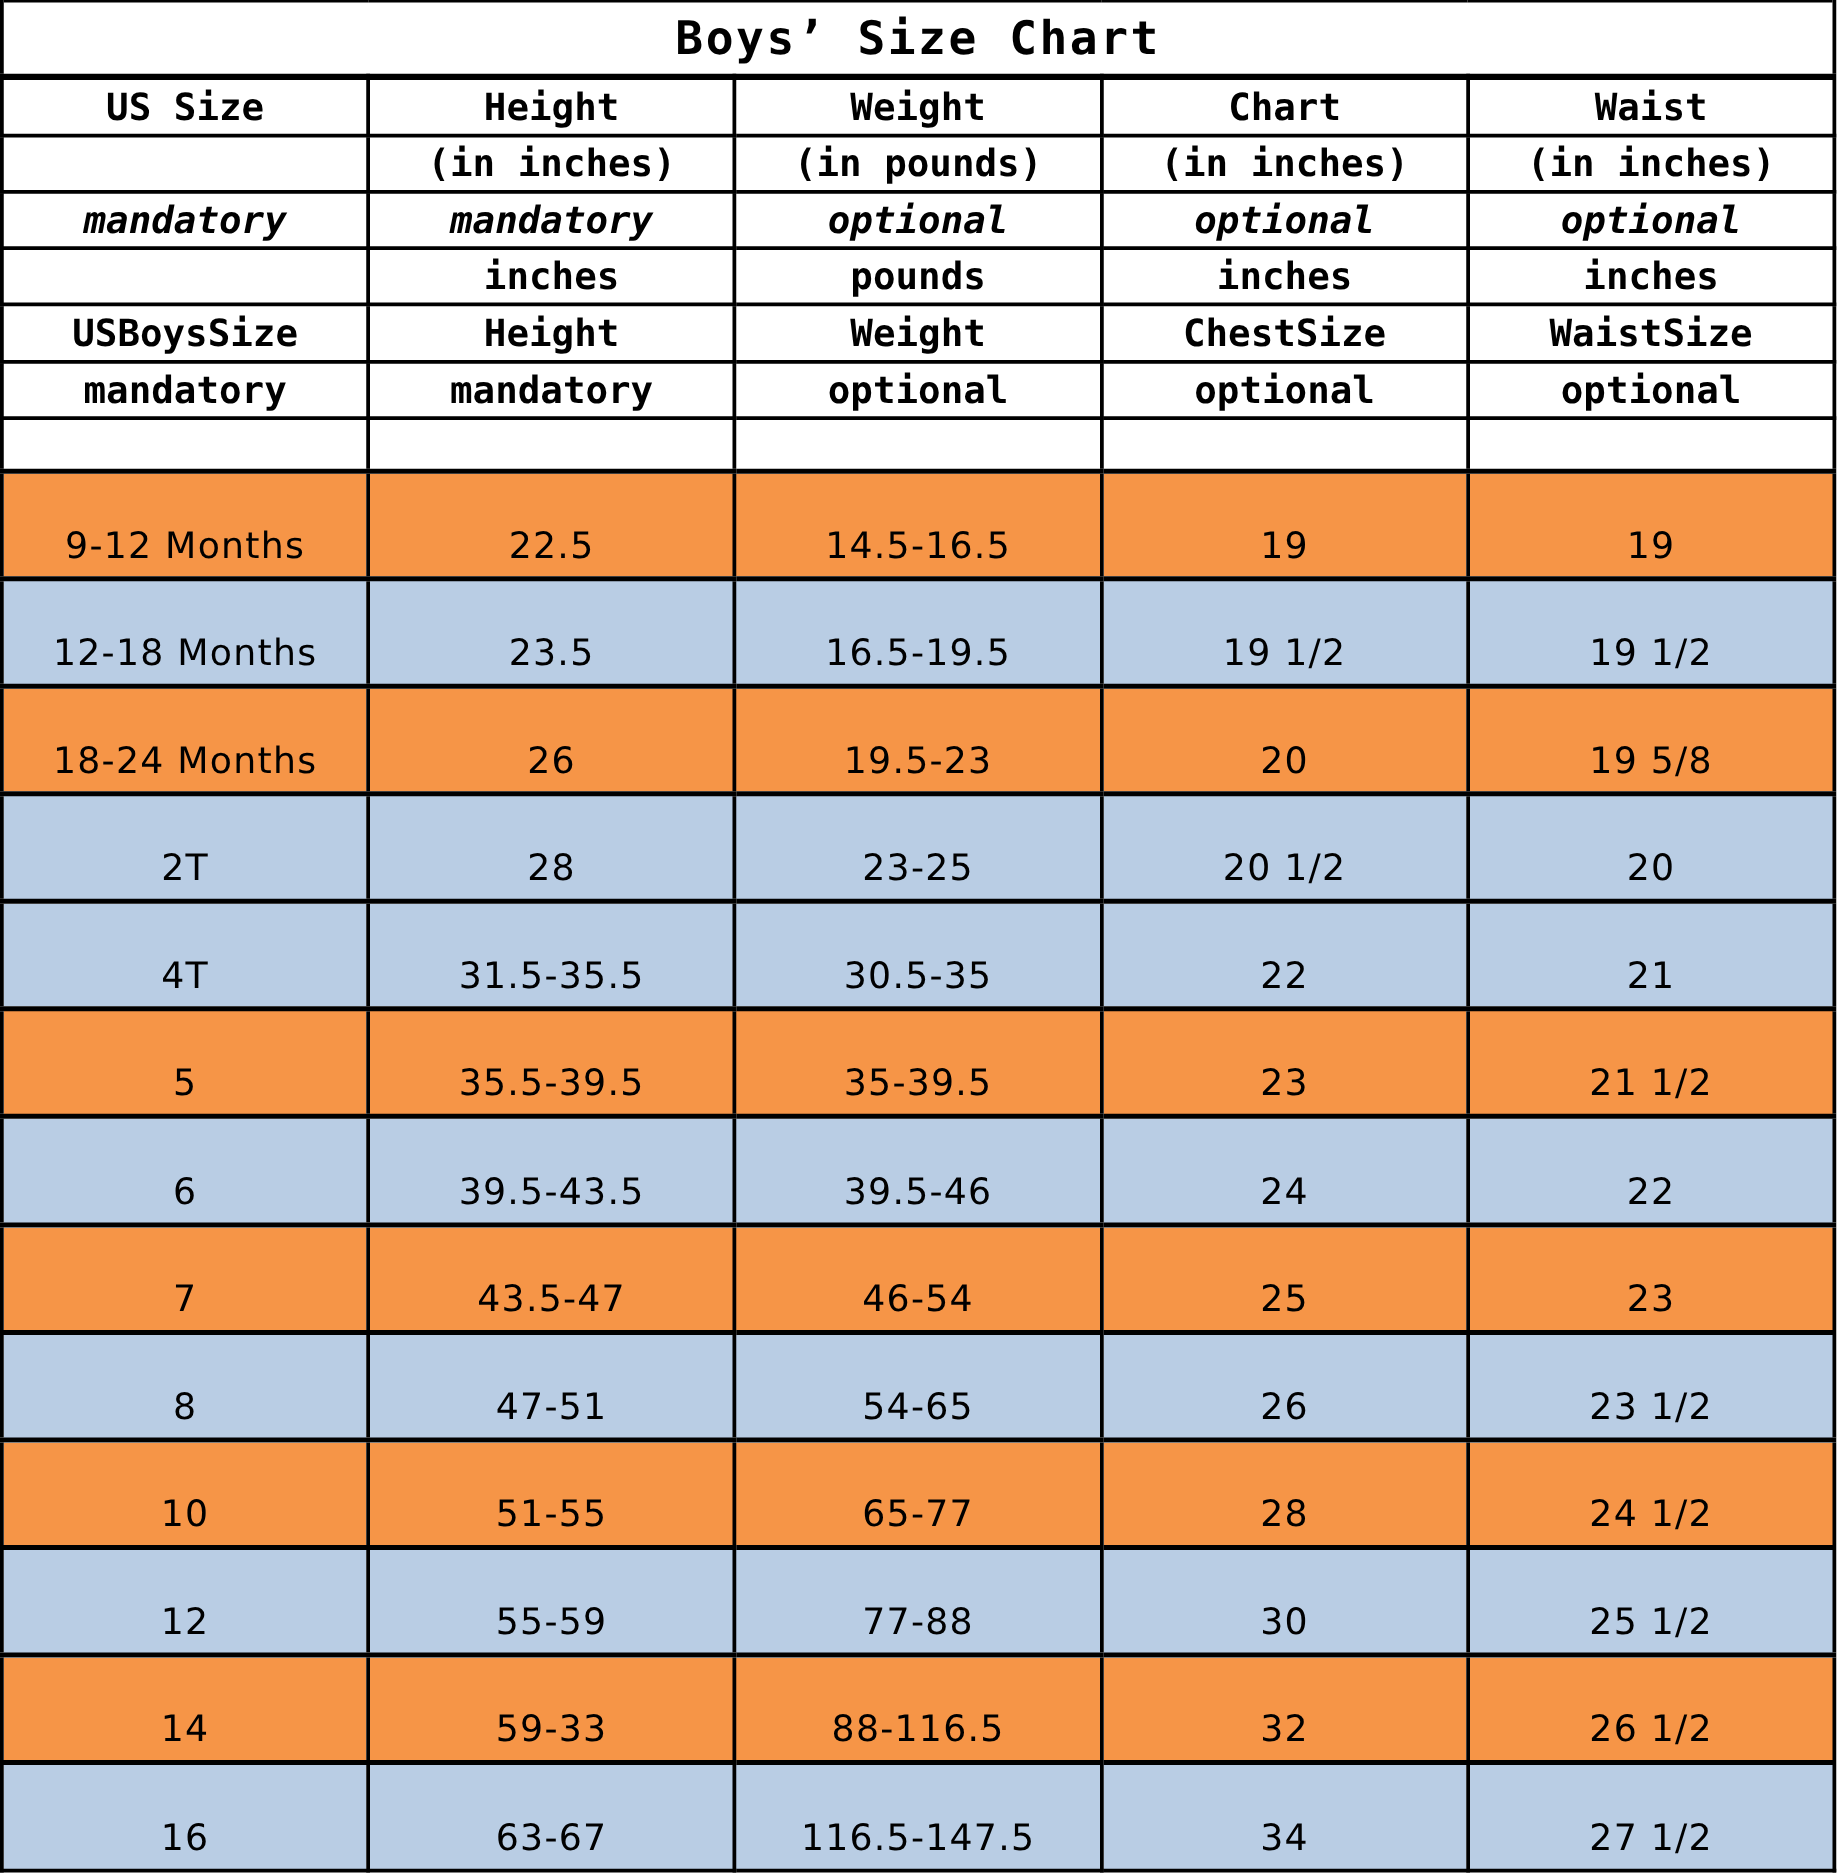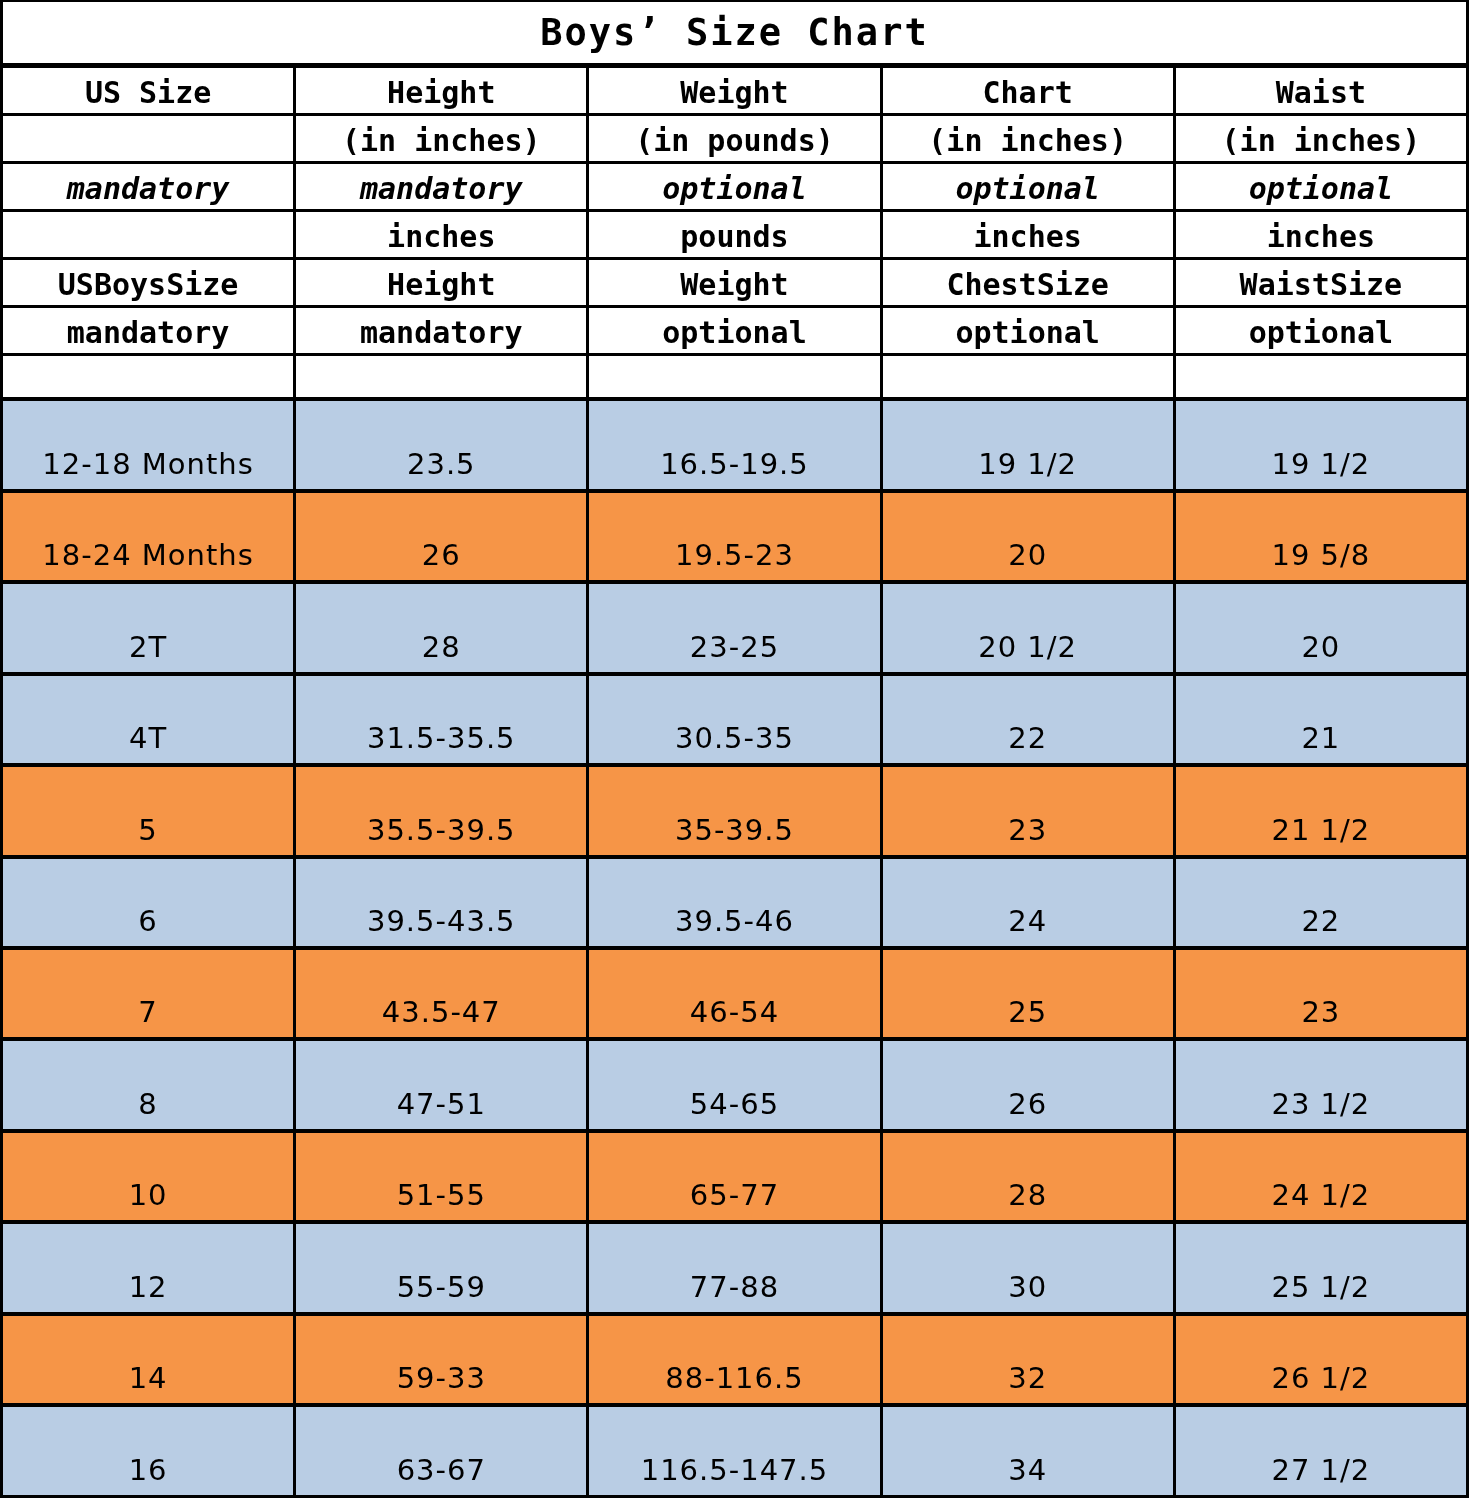--- a/index.html
+++ b/index.html
@@ -128,20 +128,27 @@
         </tr>
         <tr class="header-row row-spacer">
           <td></td>
           <td></td>
           <td></td>
           <td></td>
           <td></td>
         </tr>
       </tbody>
     <tbody id="data-rows">
+        <tr class="data-row row-orange">
+          <td>9-12 Months</td>
+          <td>22.5</td>
+          <td>14.5-16.5</td>
+          <td>19</td>
+          <td>19</td>
+        </tr>
         <tr class="data-row row-blue">
           <td>12-18 Months</td>
           <td>23.5</td>
           <td>16.5-19.5</td>
           <td>19 1/2</td>
           <td>19 1/2</td>
         </tr>
         <tr class="data-row row-orange">
           <td>18-24 Months</td>
           <td>26</td>

